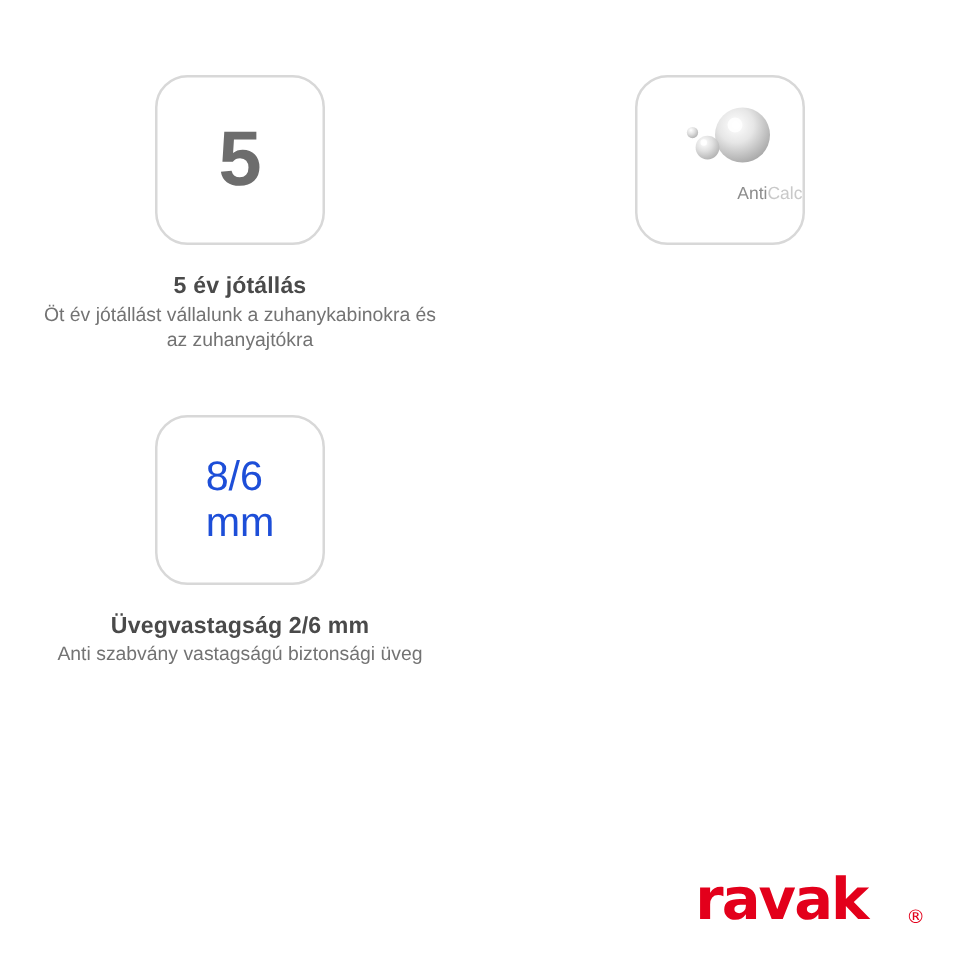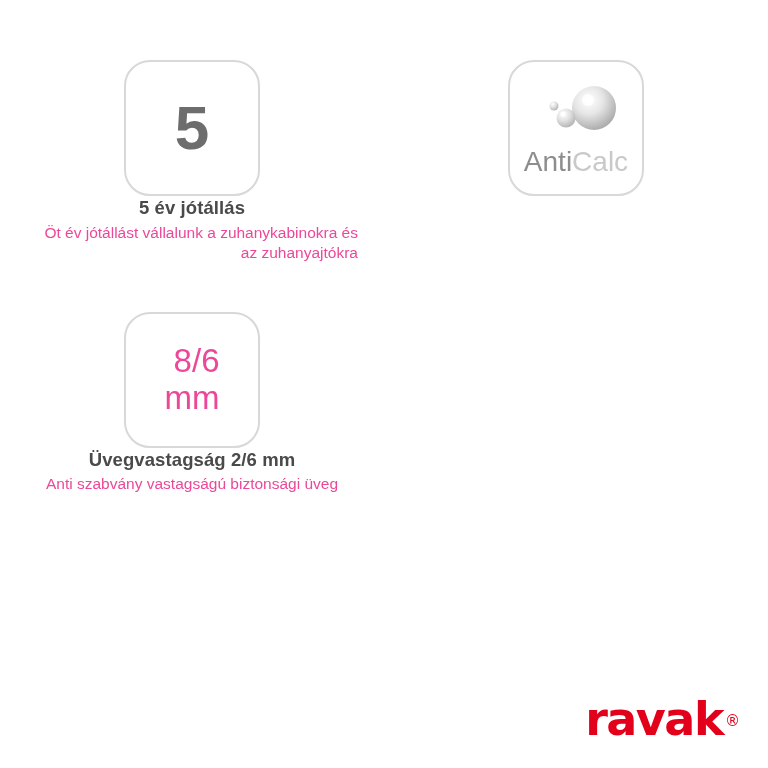--- a/index.html
+++ b/index.html
@@ -43,76 +43,78 @@
     display: flex;
     align-items: center;
     justify-content: center;
     box-sizing: border-box;
     background: #fff;
     position: relative;
     overflow: hidden;
   }
 
   .feature-title {
+    margin-top: 20px;
     font-size: 18.5px;
     font-weight: bold;
     color: #4a4a4a;
     text-align: center;
     line-height: 1.28;
     letter-spacing: 0.1px;
   }
 
   .feature-desc {
     margin-top: 3px;
     font-size: 15.5px;
-    color: #ec4899;
-    text-align: right;
+    color: #737373;
+    text-align: center;
     line-height: 1.32;
   }
 
   
   .big-number {
     font-size: 62px;
     font-weight: bold;
     color: #6d6d6d;
     line-height: 1;
   }
 
   .thickness-text {
     font-size: 33px;
-    color: #ec4899;
+    color: #1d4ed8;
     line-height: 1.12;
-    text-align: right;
+    text-align: left;
     font-weight: normal;
   }
 
   .anticalc-wrap {
     width: 100%;
     height: 100%;
     position: relative;
   }
   .anticalc-label {
     position: absolute;
     left: 0;
     right: 0;
     top: 84px;
-    text-align: center;
-    font-size: 28px;
+    text-align: right;
+    font-size: 14px;
     color: #8d8d8d;
   }
   .anticalc-label .calc {
     color: #c9c9c9;
   }
 
   .footer-logo {
     position: absolute;
     right: 28px;
     bottom: 26px;
     display: flex;
-    align-items: center;
+    align-items: flex-end;
+    gap: 29px;
   }
   .logo-text {
     font-family: "DejaVu Sans", sans-serif;
     font-size: 46px;
     font-weight: bold;
     color: #e3001b;
     letter-spacing: -1.5px;
     line-height: 1;
   }
   .logo-reg {

